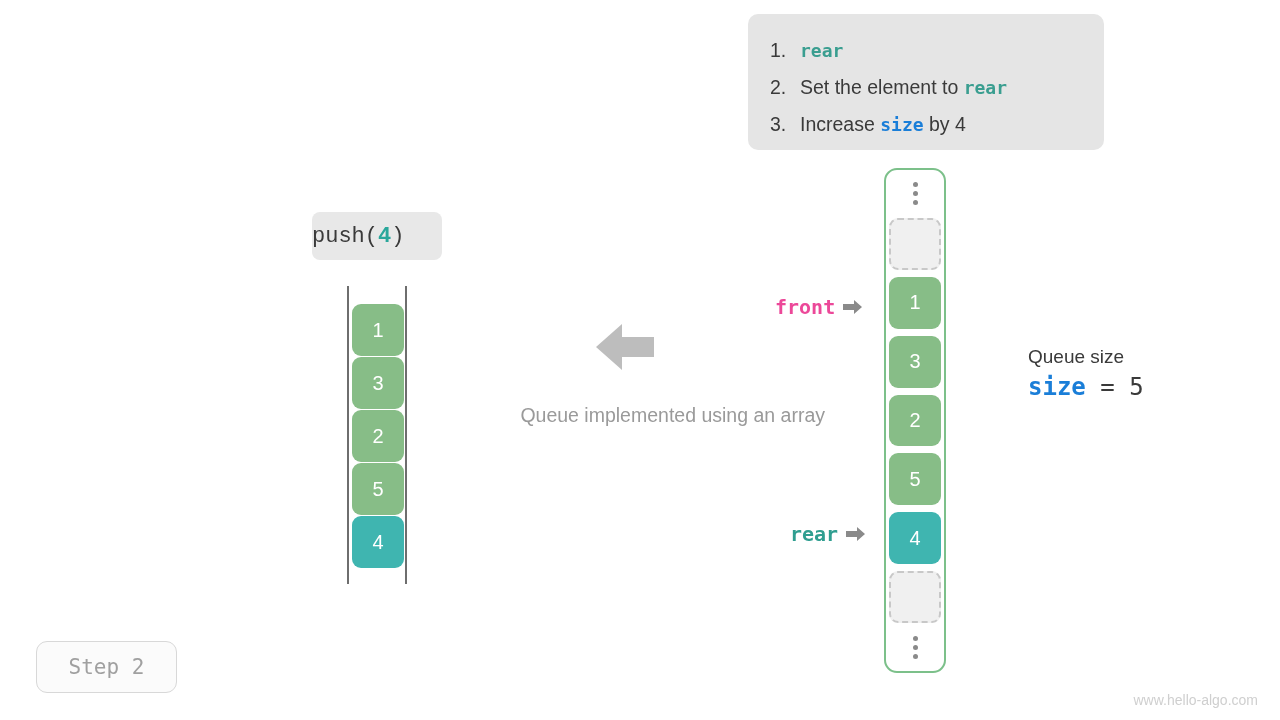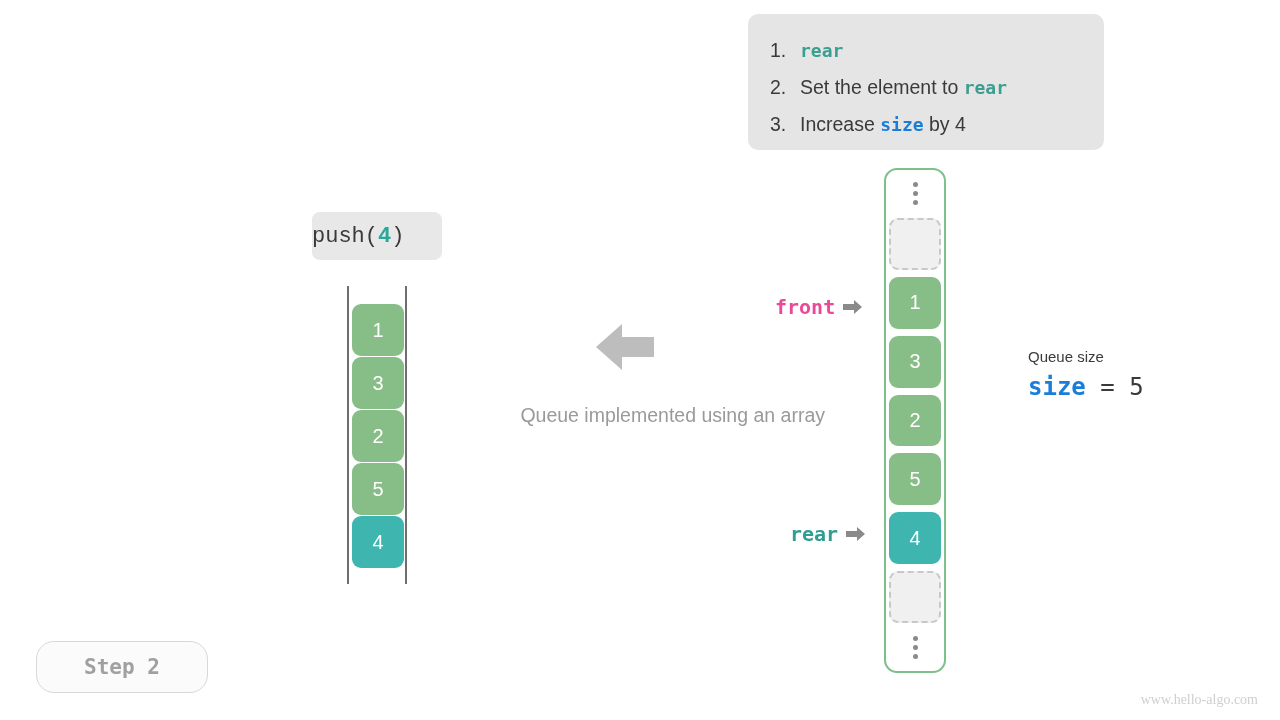--- a/index.html
+++ b/index.html
@@ -182,56 +182,56 @@
   #ptr-front { left: 775px; top: 287px; color: #ec4899; margin-top: 8px; }
   #ptr-rear  { left: 790px; top: 522px; color: #2f9e90; }
   .ptr-arrow { display: block; }
 
   
   #size-readout {
     position: absolute;
     left: 1028px; top: 343px;
   }
   #size-title {
-    font-size: 15px;
+    font-size: 19px;
     color: #3a3a3a;
     line-height: 28px;
   }
   #size-expr {
     font-family: "DejaVu Sans Mono", "Liberation Mono", monospace;
     font-size: 24px;
     line-height: 32px;
     color: #3a3a3a;
     white-space: pre;
   }
   #size-expr .var { color: #1a7ed8; font-weight: bold; }
 
   
   #step-badge {
     position: absolute;
     left: 36px; top: 641px;
-    width: 172px; height: 52px;
+    width: 141px; height: 52px;
     border: 1px solid #d8d8d8;
-    border-radius: 18px;
+    border-radius: 11px;
     background: #fbfbfb;
     display: flex;
     align-items: center;
     justify-content: center;
     font-family: "DejaVu Sans Mono", "Liberation Mono", monospace;
     font-size: 21px;
-    font-weight: bold;
+    font-weight: normal;
     color: #a0a0a0;
     box-sizing: border-box;
   }
 
   
   #watermark {
     position: absolute;
     right: 22px; bottom: 12px;
-    font-family: Liberation Serif, serif;
+    font-family: Liberation Sans, sans-serif;
     font-size: 14px;
     color: #cfcfcf;
   }
 </style>
 </head>
 <body>
 
 <div id="instruction-panel">
   <div class="instr-row">
     <span class="instr-num">1.</span>

